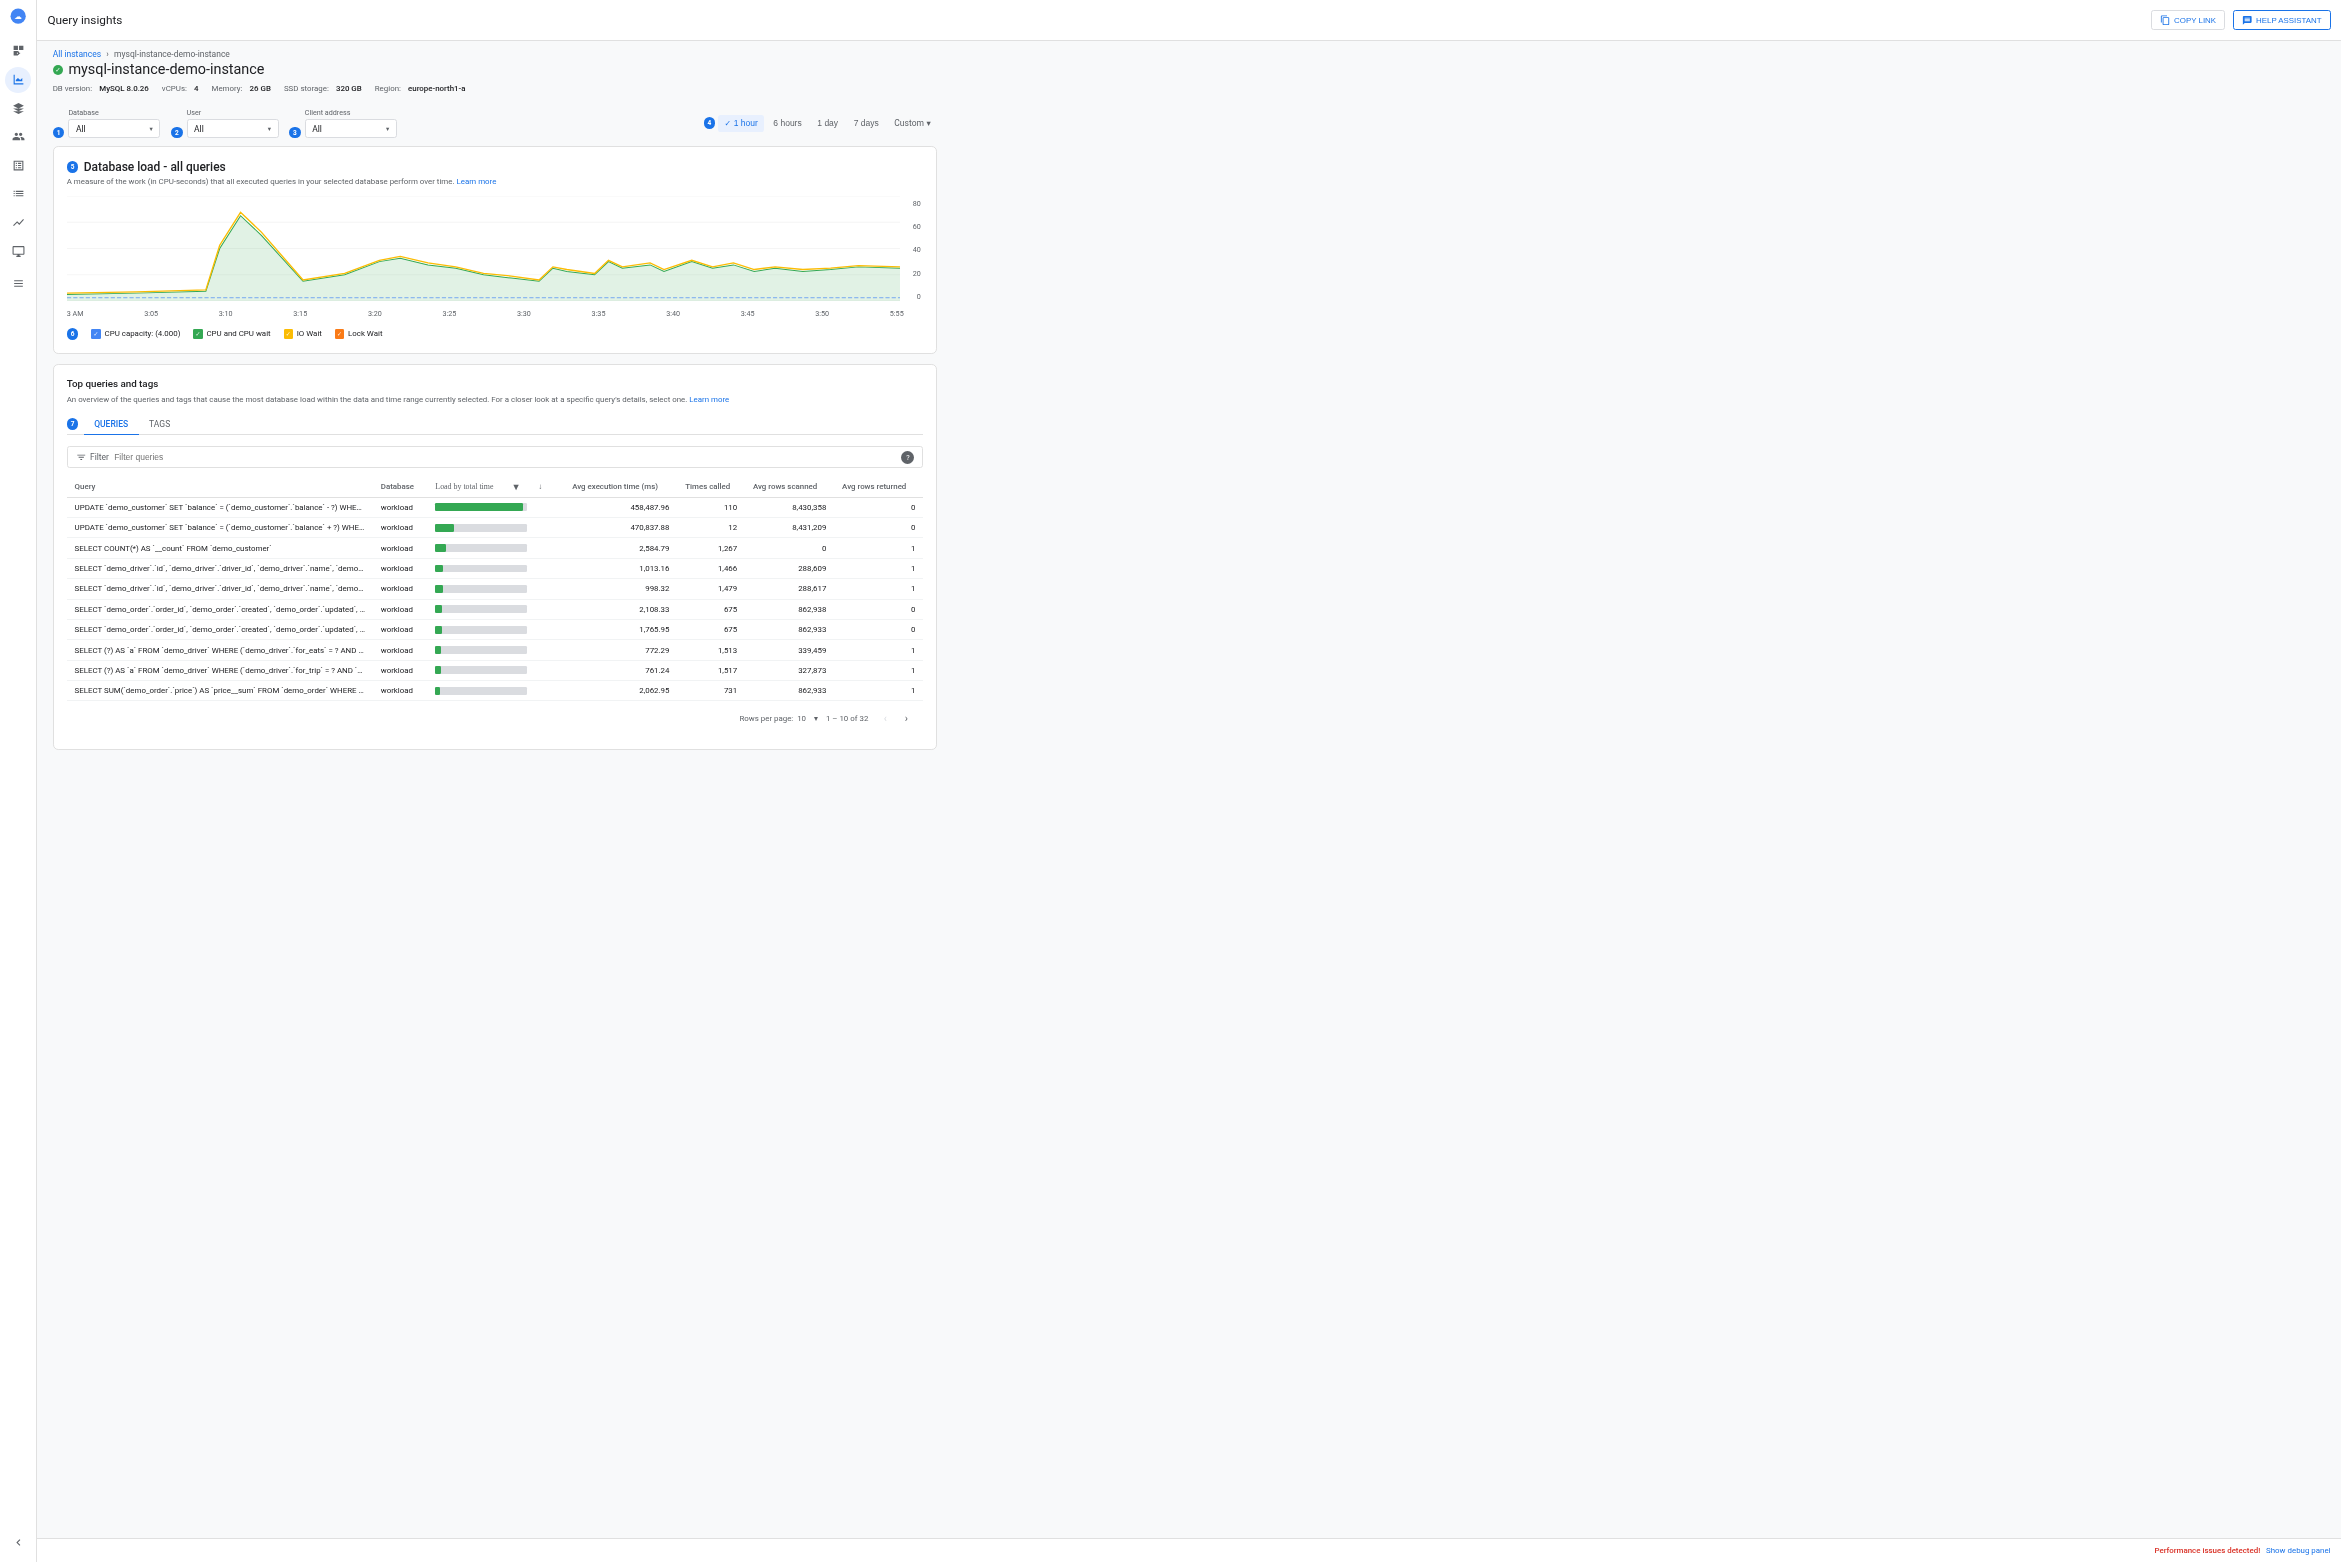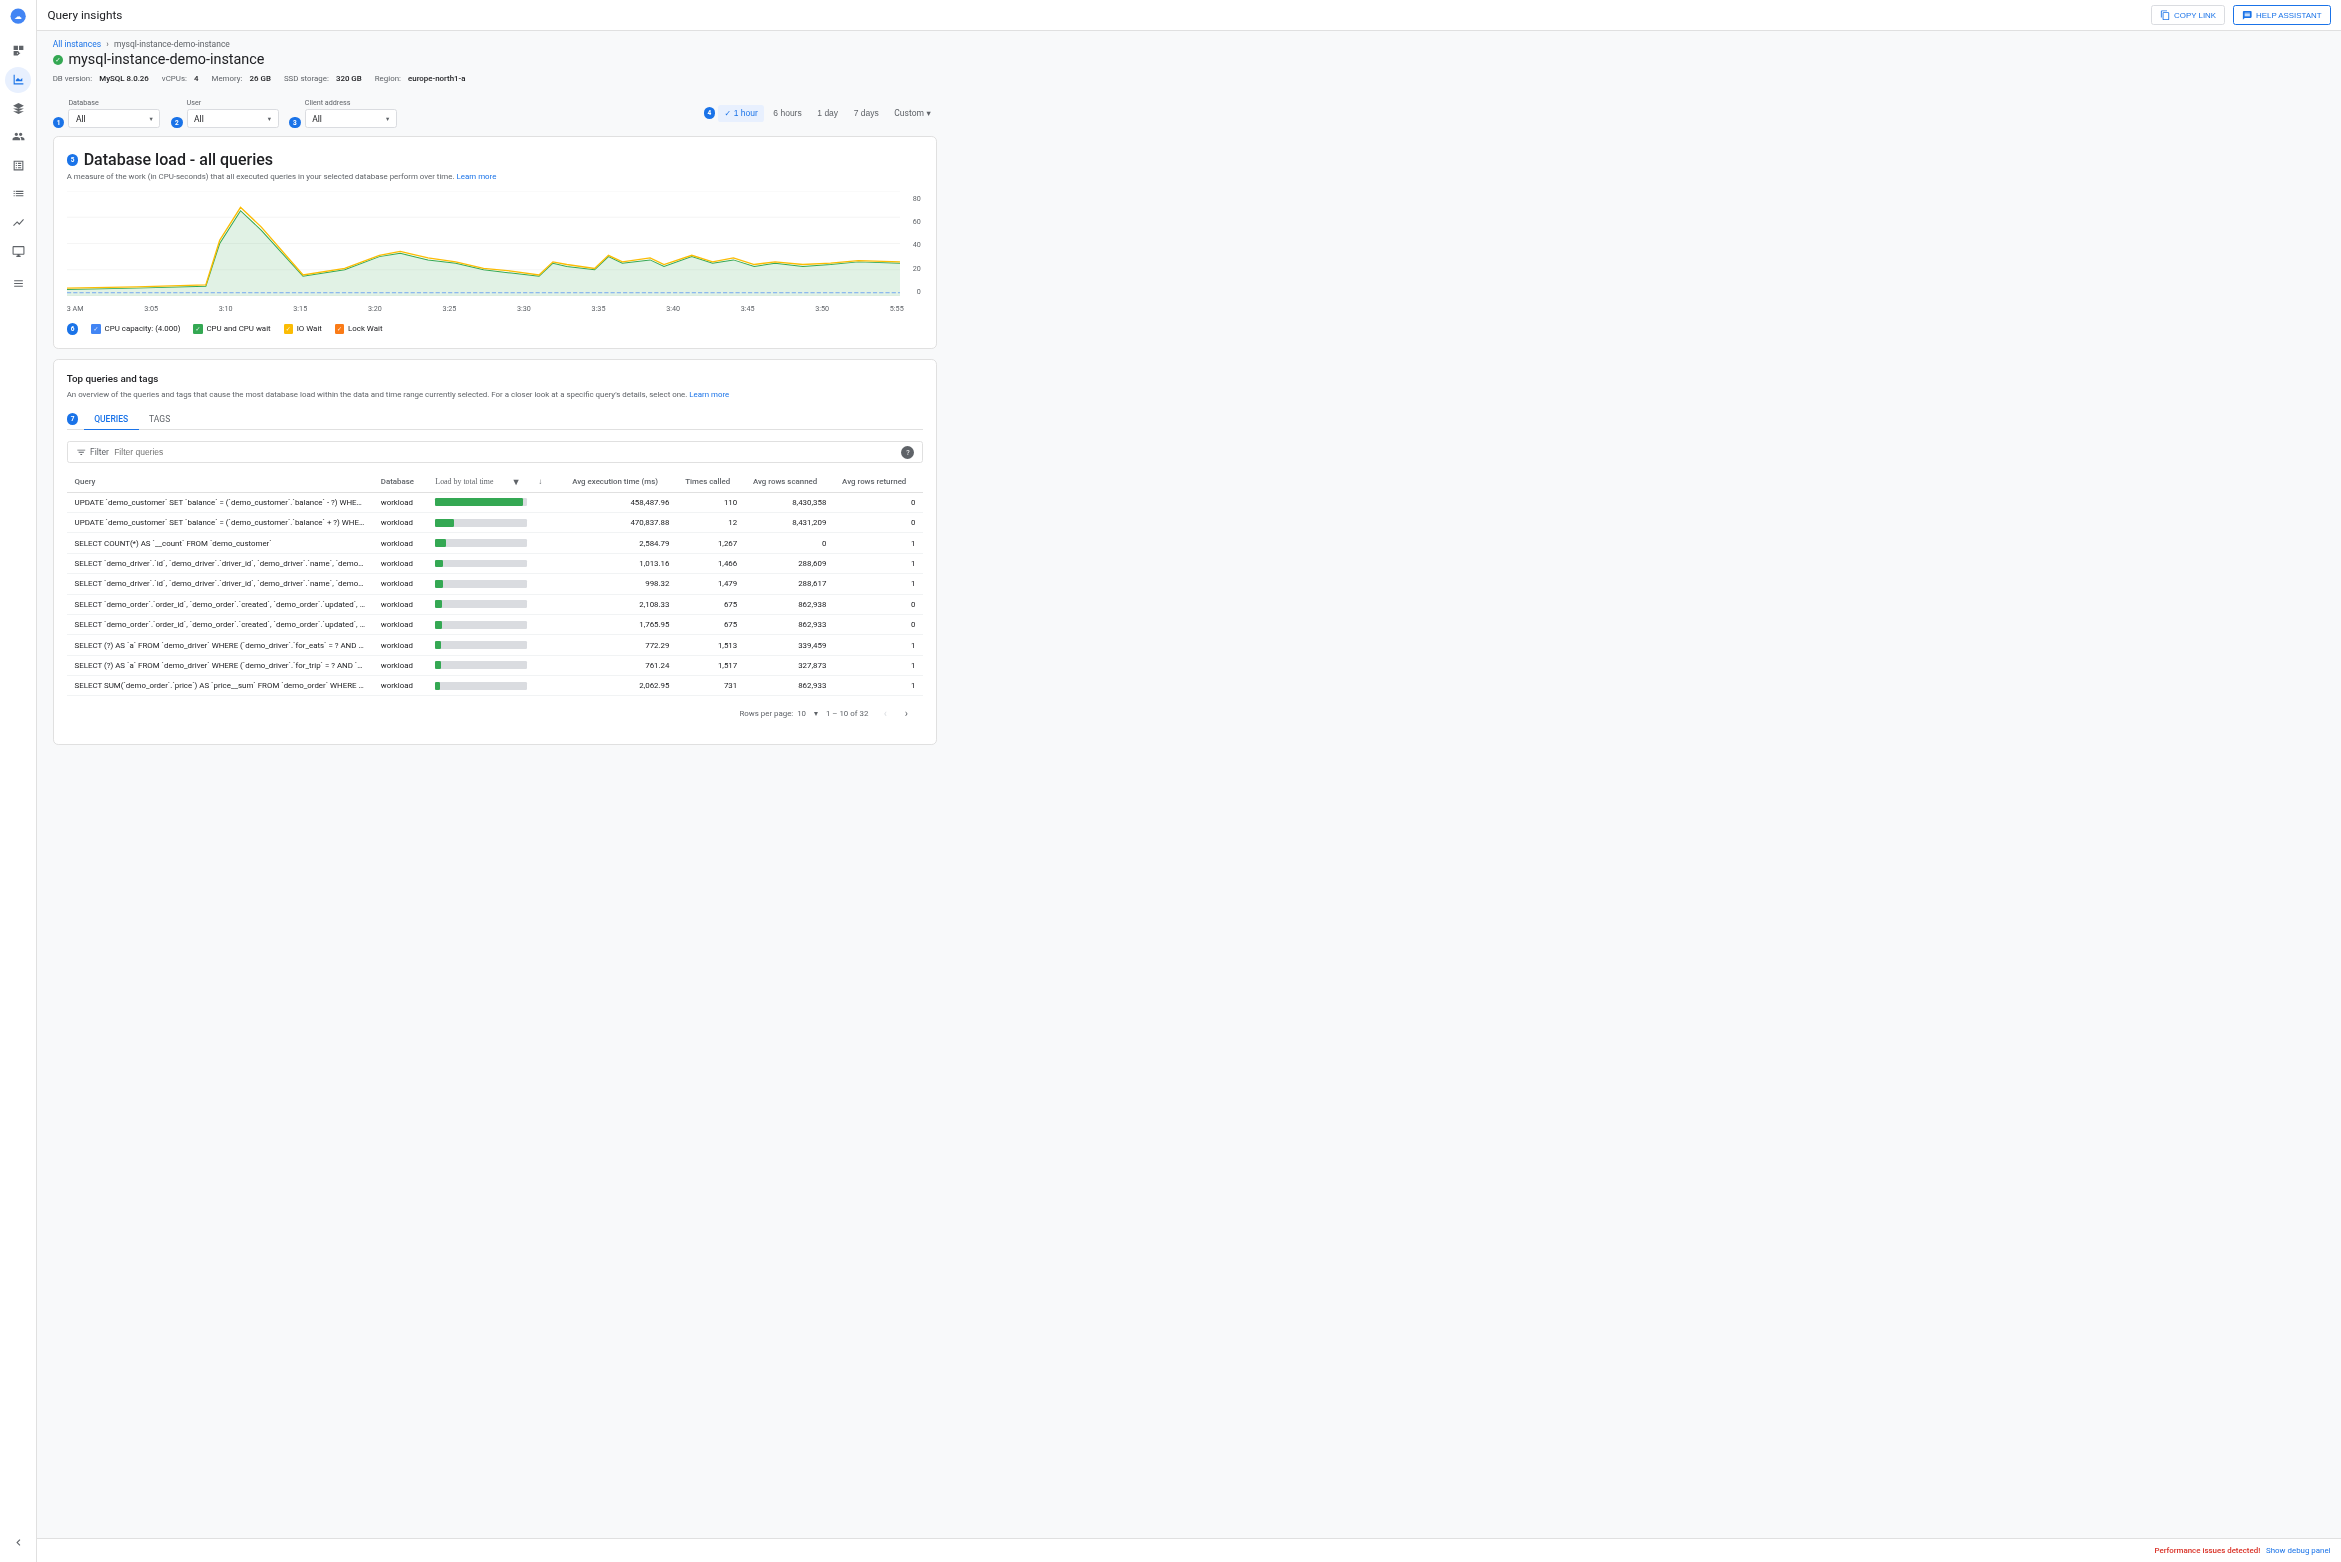--- a/index.html
+++ b/index.html
@@ -10,21 +10,21 @@
     .sidebar-logo { width: 21px; height: 21px; margin-bottom: 10.5px; display: flex; align-items: center; justify-content: center; }
     .sidebar-icon { width: 26px; height: 26px; display: flex; align-items: center; justify-content: center; border-radius: 50%; cursor: pointer; color: #5f6368; margin: 1.3px 0; }
     .sidebar-icon.active { background: #e8f0fe; color: #1a73e8; }
     .sidebar-icon svg { width: 13px; height: 13px; fill: currentColor; }
     .sidebar-bottom { margin-top: auto; }
 
     
     .main { flex: 1; display: flex; flex-direction: column; overflow: hidden; }
 
     
-    .topbar { height: 31px; background: #fff; border-bottom: 0.7px solid #e0e0e0; display: flex; align-items: center; padding: 0 10.5px; flex-shrink: 0; }
+    .topbar { height: 41px; background: #fff; border-bottom: 0.7px solid #e0e0e0; display: flex; align-items: center; padding: 0 10.5px; flex-shrink: 0; }
     .topbar-title { font-size: 11.8px; font-weight: 400; color: #202124; flex: 1; }
     .topbar-actions { display: flex; align-items: center; gap: 7.9px; }
     .topbar-btn { display: flex; align-items: center; gap: 3.9px; padding: 3.9px 7.9px; border: 0.7px solid #dadce0; border-radius: 2.6px; background: #fff; cursor: pointer; font-size: 7.9px; color: #1a73e8; }
     .topbar-btn svg { width: 10.5px; height: 10.5px; fill: #1a73e8; }
 
     
     .content { flex: 1; overflow-y: auto; background: #f8f9fa; }
     .content-inner { padding: 0 15.7px 15.7px 15.7px; max-width: 916px; }
 
     
@@ -49,21 +49,21 @@
     .time-btn { padding: 3.9px 6.5px; border-radius: 2.6px; cursor: pointer; font-size: 8.5px; color: #5f6368; background: none; border: none; }
     .time-btn.active { background: #e8f0fe; color: #1a73e8; display: flex; align-items: center; gap: 2.6px; }
     .time-btn.active::before { content: '✓'; font-size: 7.9px; }
     .time-dropdown { display: flex; align-items: center; gap: 2.6px; padding: 3.9px 6.5px; cursor: pointer; font-size: 8.5px; color: #5f6368; }
 
     
     .card { background: #fff; border-radius: 5.2px; border: 0.7px solid #e0e0e0; margin-bottom: 10.5px; padding: 13px; }
 
     
     .section-header { display: flex; align-items: center; gap: 5.2px; margin-bottom: 2.6px; }
-    .section-title { font-size: 16px; font-weight: 500; }
+    .section-title { font-size: 12px; font-weight: 500; }
     .section-desc { font-size: 7.9px; color: #5f6368; margin-bottom: 10.5px; }
     .section-link { color: #1a73e8; text-decoration: none; }
     .chart-svg { width: 100%; height: 100%; }
     .chart-yaxis { position: absolute; right: 0; top: 0; height: 100%; display: flex; flex-direction: column; justify-content: space-between; font-size: 7.2px; color: #5f6368; padding: 2.6px 2.6px; text-align: right; width: 19.6px; }
     .chart-xaxis { display: flex; justify-content: space-between; font-size: 7.2px; color: #5f6368; padding: 2.6px 0; margin-top: 2.6px; padding-right: 19.6px; }
 
     
     .chart-legend { display: flex; gap: 13px; margin-top: 7.9px; flex-wrap: wrap; }
     .legend-item { display: flex; align-items: center; gap: 3.9px; font-size: 7.9px; cursor: pointer; }
     .legend-check { width: 9.2px; height: 9.2px; border-radius: 1.3px; display: flex; align-items: center; justify-content: center; font-size: 5.9px; color: white; }

